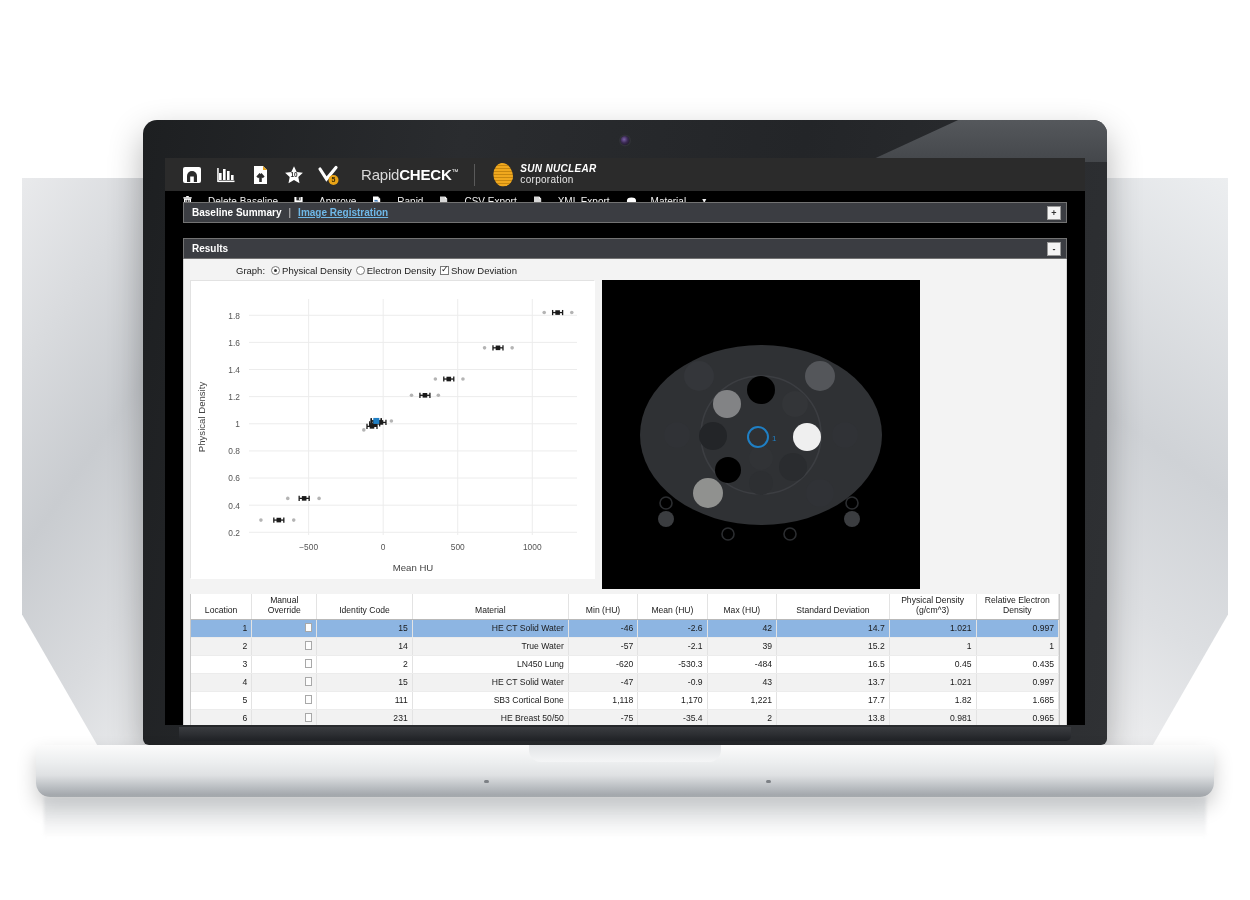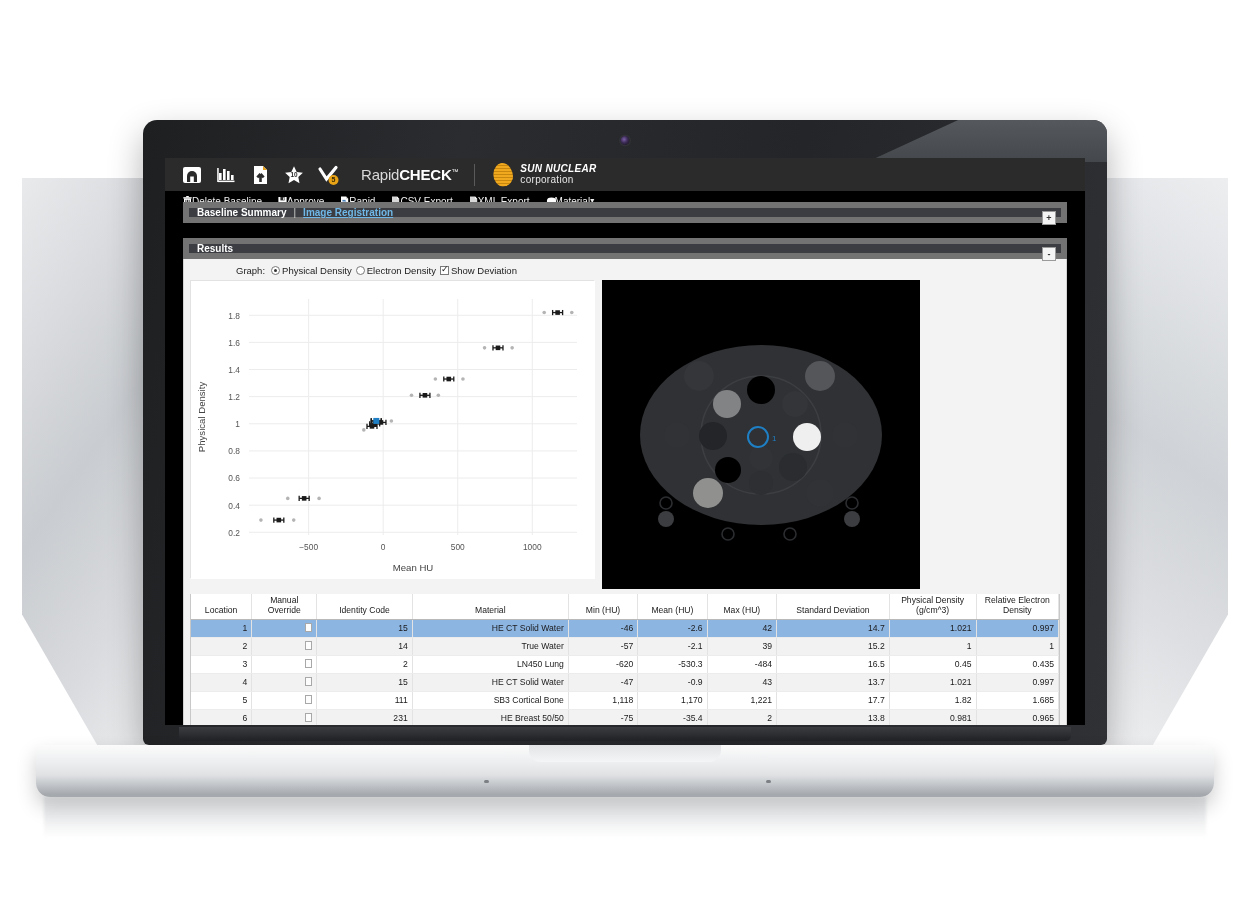--- a/index.html
+++ b/index.html
@@ -92,32 +92,32 @@
     clip-path: ellipse(46% 50% at 55% 50%);
   }
   .sun-text { line-height:1.02; }
   .sun-text .l1 { font-size:10px; font-weight:bold; font-style:italic; color:#fff; letter-spacing:.3px; }
   .sun-text .l2 { font-size:10px; color:#e6e6e6; letter-spacing:.3px; }
 
   .menubar {
     height:20px; background:#000; display:flex; align-items:center;
     gap:16px; padding-left:18px;
   }
-  .mitem { display:flex; align-items:flex-start; gap:0; color:#f0f0f0; font-size:10px; white-space:nowrap; cursor:pointer; }
+  .mitem { display:flex; align-items:flex-start; gap:16px; color:#f0f0f0; font-size:10px; white-space:nowrap; cursor:pointer; }
   .mico { width:9px; height:11px; display:inline-block; position:relative; flex:0 0 auto; }
 
   
   .page { position:absolute; left:0; right:0; top:53px; bottom:0; background:#000; }
   .content { position:absolute; left:18px; right:18px; top:0; bottom:0; }
 
   .panel-head {
     background:#3b3d42; color:#fff; height:21px;
     display:flex; align-items:center; padding:0 6px 0 8px;
     font-size:10px; font-weight:bold; position:relative;
-    border:6px solid #737373;
+    border:1px solid #737373;
   }
   .panel-head .collapse {
     position:absolute; right:5px; top:3px; width:14px; height:14px;
     background:#f4f4f4; border:1px solid #9a9a9a; color:#333;
     font-size:9px; line-height:12px; text-align:center; cursor:pointer;
   }
   .crumbs { display:flex; align-items:center; gap:7px; }
   .crumbs .sep { color:#cfcfcf; font-weight:normal; }
   .crumbs a { color:#6fb8e8; text-decoration:underline; font-weight:bold; }
 

